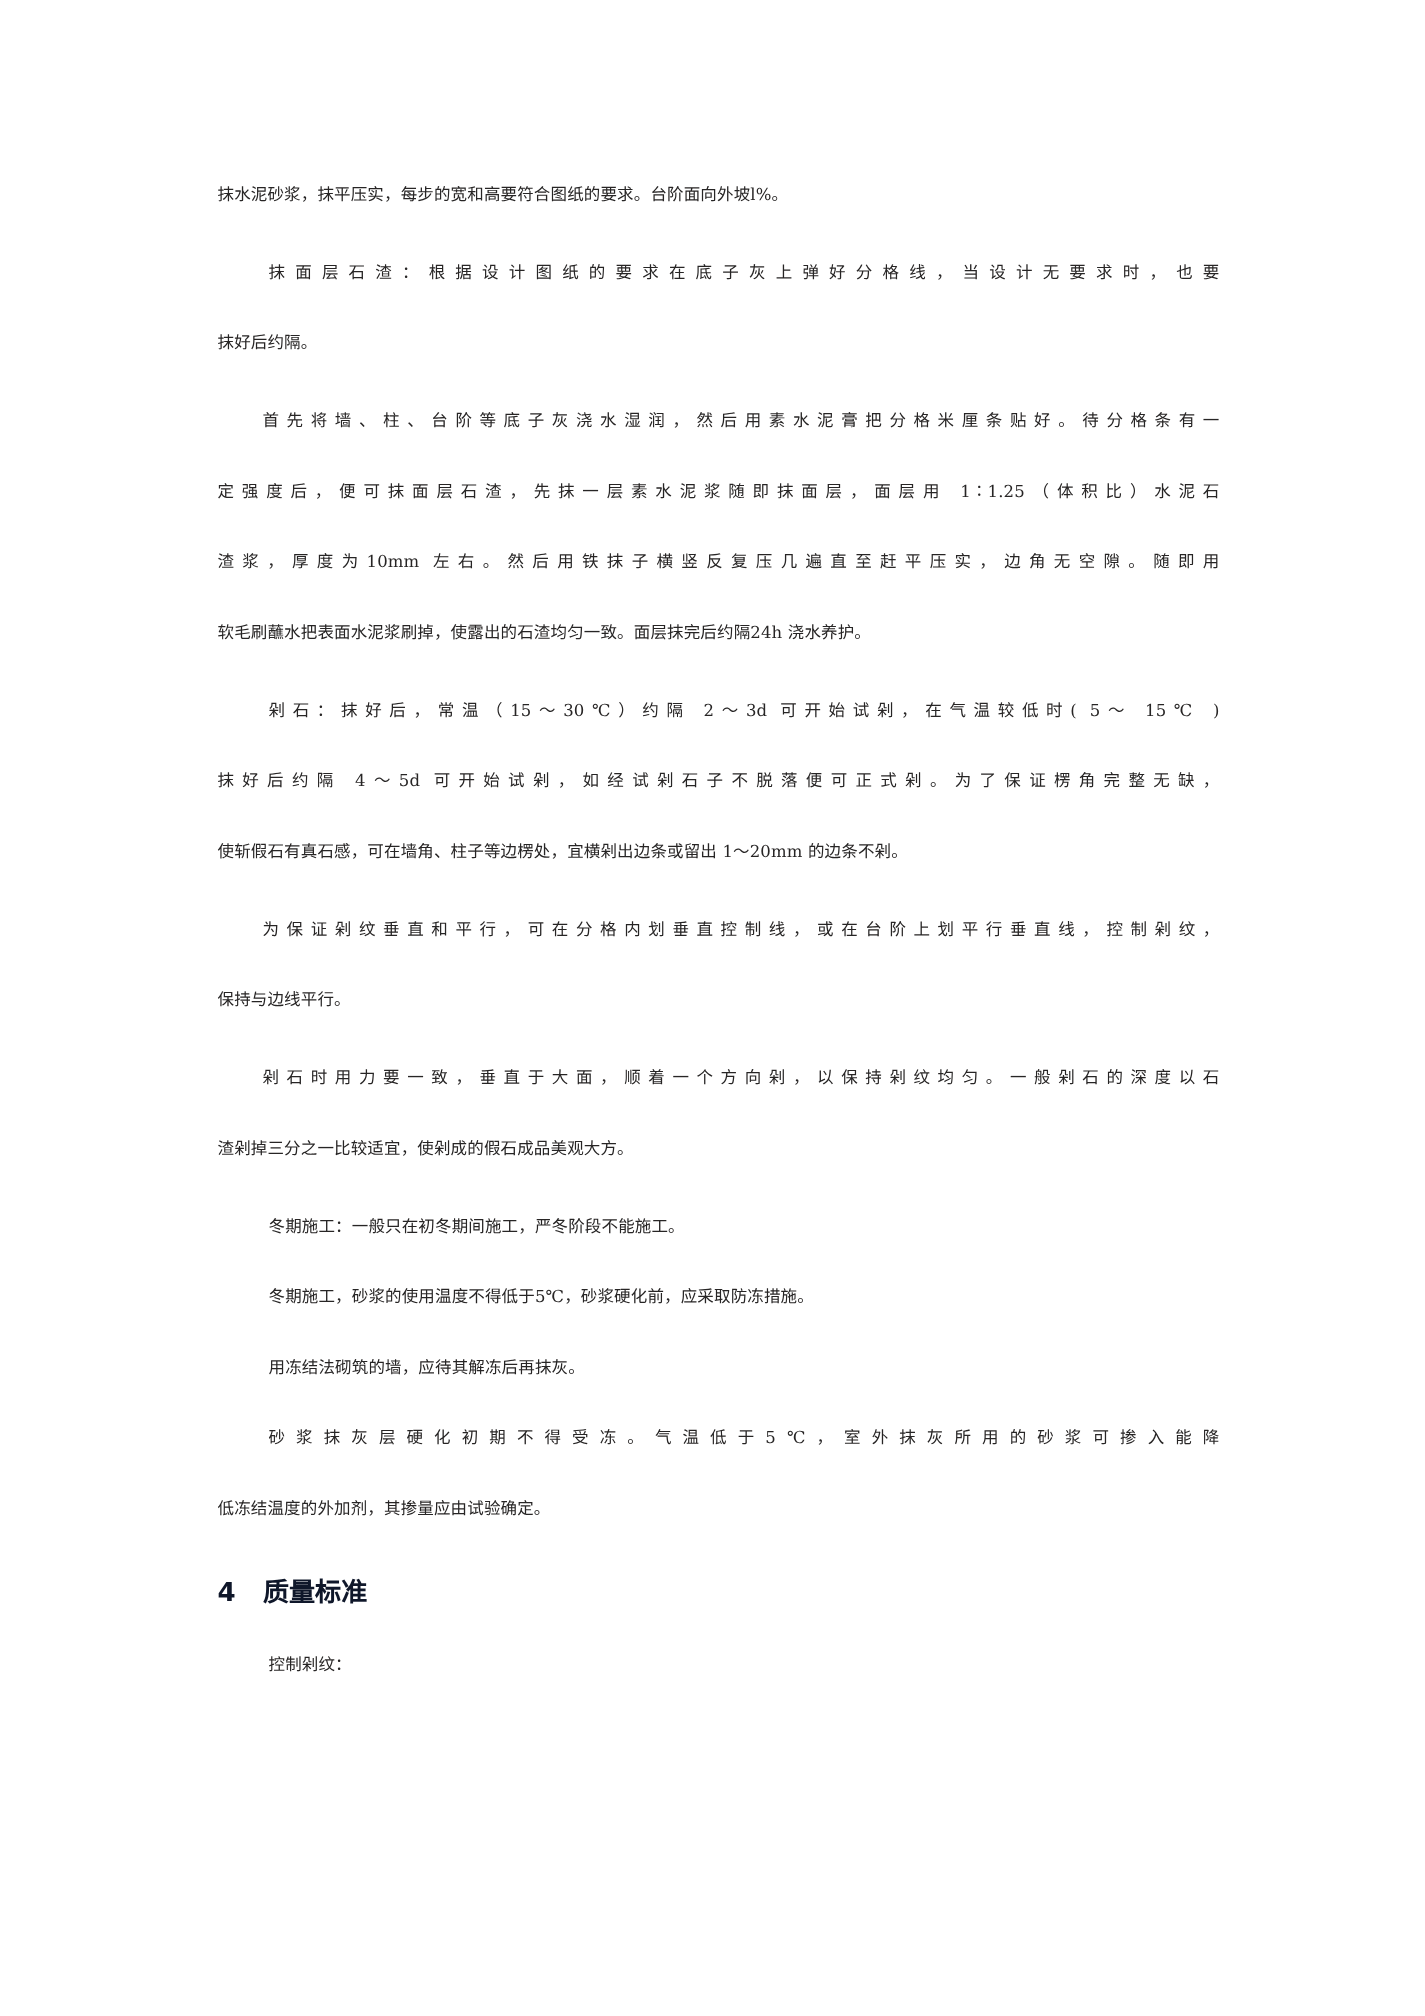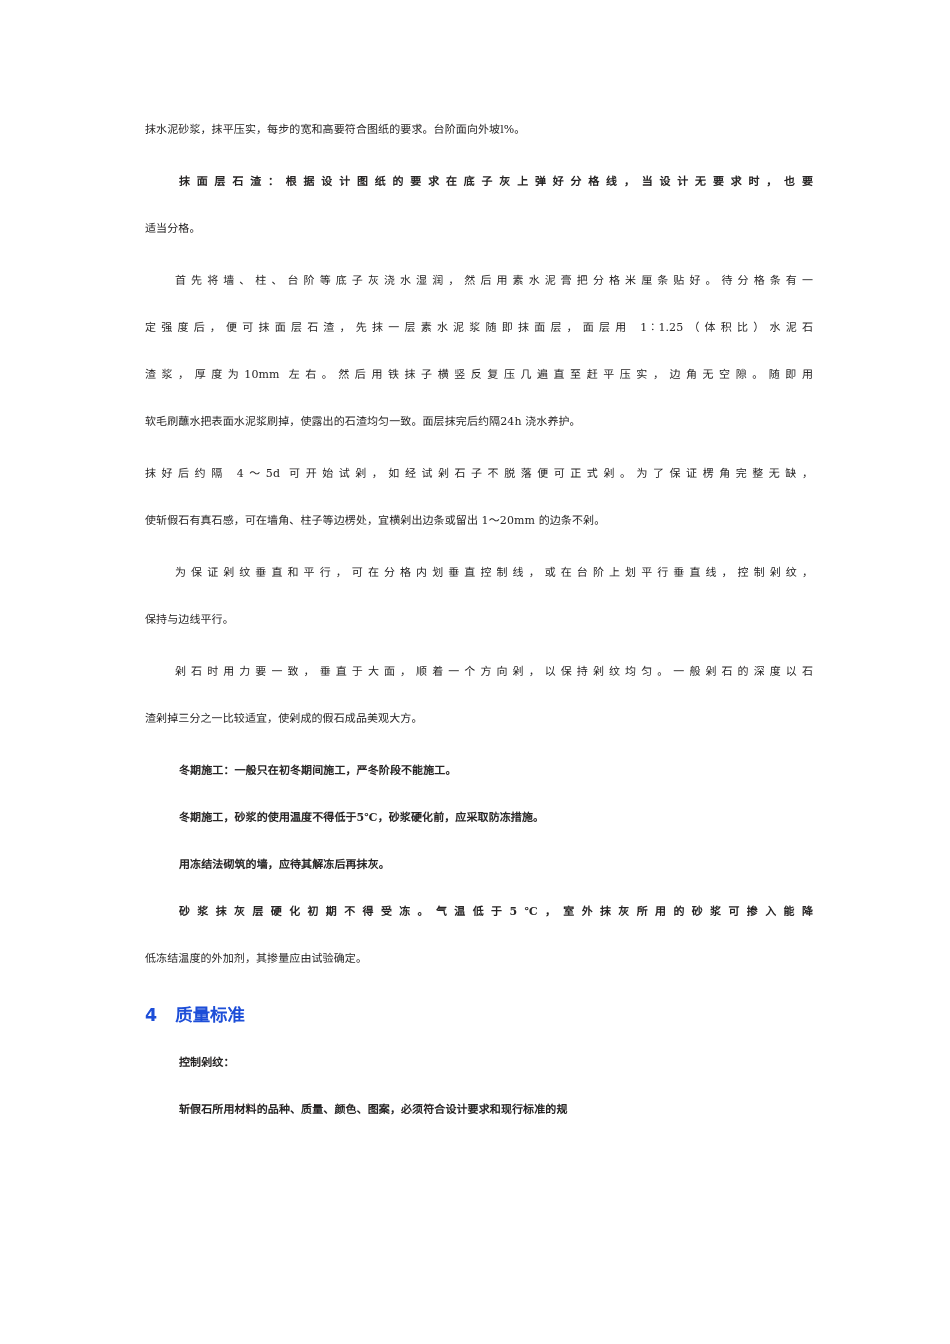--- a/index.html
+++ b/index.html
@@ -55,63 +55,63 @@
 
   
   .line.flush {
     white-space: pre;
     text-align: left;
   }
 
   
   .line.ind {
     padding-left: 34px;
-    font-weight: bold;
   }
   .line.ind2 {
     padding-left: 30px;
   }
 
   
   .gap-sm { height: 5px; }
   .gap-md { height: 10px; }
 
   
   .heading {
     height: 47px;
     line-height: 47px;
     font-size: 17.4px;
     font-weight: bold;
     font-family: "DejaVu Sans", "Liberation Sans", sans-serif;
     white-space: pre;
-    color: #1d4ed8;
+    color: #0f172a;
   }
 </style>
 </head>
 <body>
 
 <div class="page">
   <div class="content">
 
     <div class="line flush">抹水泥砂浆，抹平压实，每步的宽和高要符合图纸的要求。台阶面向外坡l%。</div>
 
     <div class="gap-sm"></div>
 
     <div class="line just ind">抹面层石渣：根据设计图纸的要求在底子灰上弹好分格线，当设计无要求时，也要</div>
-    <div class="line flush">适当分格。</div>
+    <div class="line flush">抹好后约隔。</div>
 
     <div class="gap-sm"></div>
 
     <div class="line just ind2">首先将墙、柱、台阶等底子灰浇水湿润，然后用素水泥膏把分格米厘条贴好。待分格条有一</div>
     <div class="line just">定强度后，便可抹面层石渣，先抹一层素水泥浆随即抹面层，面层用 1∶1.25（体积比）水泥石</div>
     <div class="line just">渣浆，厚度为10mm 左右。然后用铁抹子横竖反复压几遍直至赶平压实，边角无空隙。随即用</div>
     <div class="line flush">软毛刷蘸水把表面水泥浆刷掉，使露出的石渣均匀一致。面层抹完后约隔24h 浇水养护。</div>
 
     <div class="gap-sm"></div>
 
+    <div class="line just ind">剁石：抹好后，常温（15～30℃）约隔 2～3d 可开始试剁，在气温较低时( 5～ 15℃ )</div>
     <div class="line just">抹好后约隔 4～5d 可开始试剁，如经试剁石子不脱落便可正式剁。为了保证楞角完整无缺，</div>
     <div class="line flush">使斩假石有真石感，可在墙角、柱子等边楞处，宜横剁出边条或留出 1～20mm 的边条不剁。</div>
 
     <div class="gap-sm"></div>
 
     <div class="line just ind2">为保证剁纹垂直和平行，可在分格内划垂直控制线，或在台阶上划平行垂直线，控制剁纹，</div>
     <div class="line flush">保持与边线平行。</div>
 
     <div class="gap-sm"></div>
 
@@ -125,16 +125,15 @@
     <div class="line flush ind">用冻结法砌筑的墙，应待其解冻后再抹灰。</div>
     <div class="line just ind">砂浆抹灰层硬化初期不得受冻。气温低于5℃，室外抹灰所用的砂浆可掺入能降</div>
     <div class="line flush">低冻结温度的外加剂，其掺量应由试验确定。</div>
 
     <div class="gap-md"></div>
 
     <div class="heading">4   质量标准</div>
 
     <div class="line flush ind">控制剁纹：</div>
 
-    <div class="line flush ind">斩假石所用材料的品种、质量、颜色、图案，必须符合设计要求和现行标准的规</div>
 
   </div>
 </div>
 
 </body></html>

